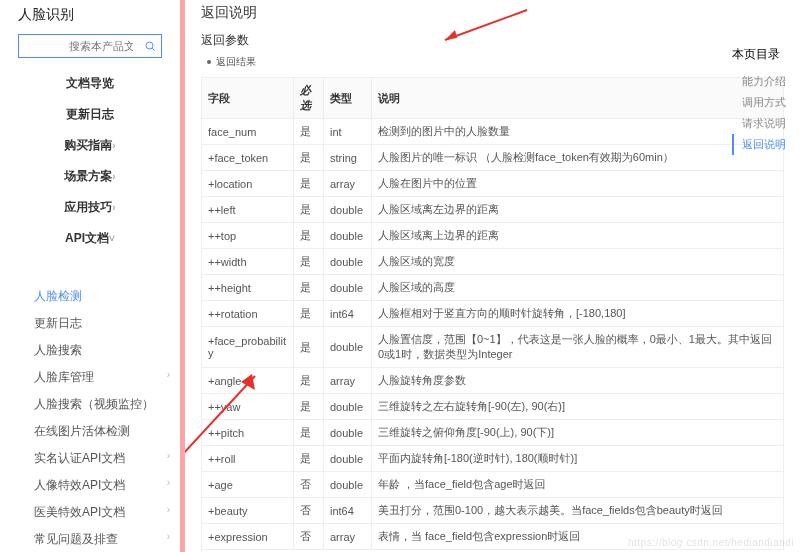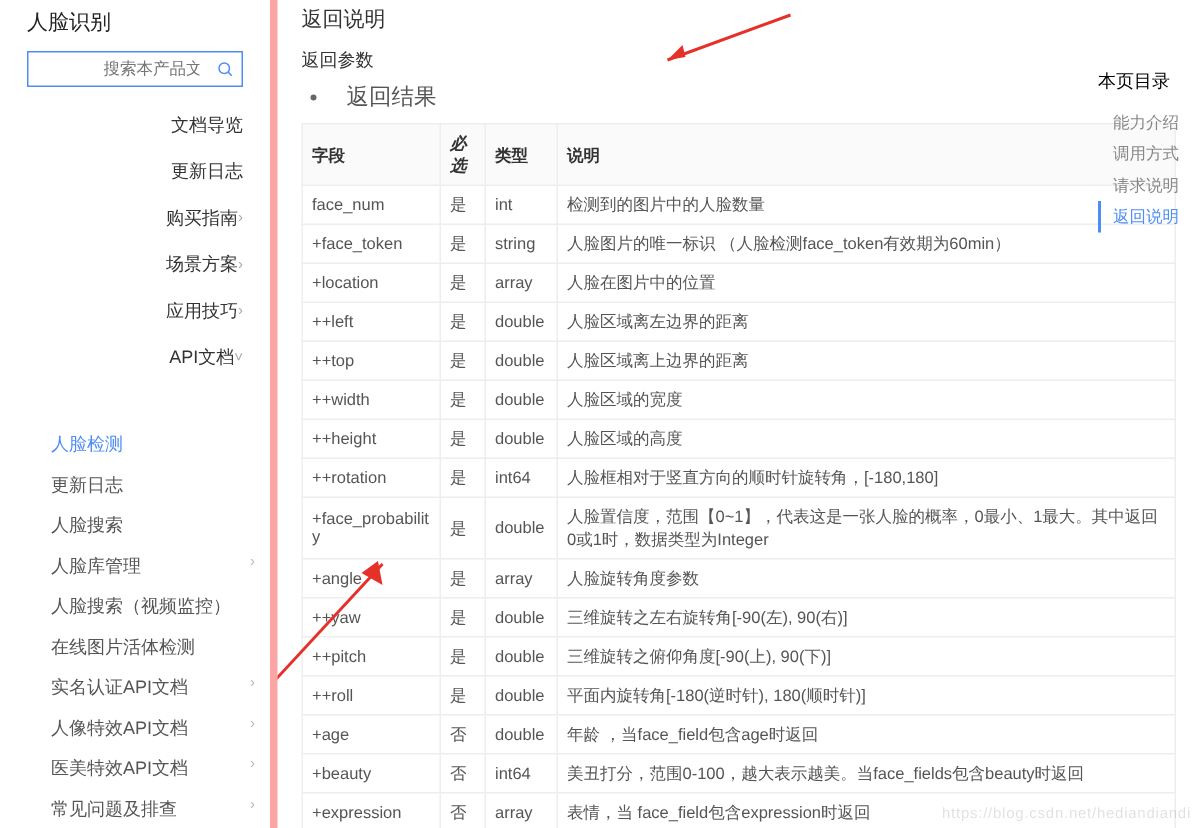--- a/index.html
+++ b/index.html
@@ -3,29 +3,29 @@
 <meta charset="utf-8">
 <style>
 * { margin: 0; padding: 0; box-sizing: border-box; }
 body { font-family: "PingFang SC", "Microsoft YaHei", sans-serif; font-size: 12px; color: #333; background: #fff; width: 800px; height: 552px; overflow: hidden; position: relative; }
 .layout { display: flex; height: 100%; }
 .sidebar { width: 185px; flex: 0 0 185px; border-right: 5px solid #fca5a5; padding: 6px 0 12px 0; overflow: hidden; }
 .sidebar-title { font-size: 14px; font-weight: 500; padding: 0 18px 10px 18px; color: #222; }
 .search-box { margin: 0 18px 10px 18px; display: flex; align-items: center; border: 1px solid #4e8df6; height: 24px; }
 .search-box input { flex: 1; border: none; outline: none; font-size: 11px; padding: 0 6px; color: #aaa; min-width: 0; margin-left: 44px; }
 .search-box .icon { width: 22px; display: flex; align-items: center; justify-content: center; color: #4e8df6; }
-.nav-sec { font-size: 12px; color: #333; padding: 7px 18px; display: flex; align-items: center; justify-content: flex-end; cursor: pointer; }
+.nav-sec { font-size: 12px; color: #333; padding: 7px 18px; display: flex; align-items: center; justify-content: center; cursor: pointer; font-weight: bold; }
 .nav-sec .chev { color: #aaa; font-size: 10px; }
 .nav-sub { font-size: 12px; color: #555; padding: 5px 10px 5px 34px; display: flex; justify-content: space-between; cursor: pointer; }
 .nav-sub .chev { color: #bbb; font-size: 10px; }
 .nav-sub.active { color: #4e8df6; margin-top: 29px; }
 .main { flex: 1; padding: 4px 16px 0 16px; overflow: hidden; position: relative; }
 .h2 { font-size: 14px; color: #333; margin-bottom: 10px; font-weight: 500; }
 .h3 { font-size: 12px; font-weight: 400; margin-bottom: 6px; }
-.bullet { font-size: 15px; margin: 0 0 8px 6px; display: flex; align-items: center; gap: 20px; color: #555; }
+.bullet { font-size: 10px; margin: 0 0 8px 6px; display: flex; align-items: center; gap: 5px; color: #555; }
 .bullet .dot { width: 4px; height: 4px; background: #666; border-radius: 50%; display: inline-block; }
 table { border-collapse: collapse; width: 100%; font-size: 11px; table-layout: fixed; }
 th, td { border: 1px solid #eee; padding: 5px 6px; text-align: left; vertical-align: middle; color: #555; word-break: break-all; }
 th { color: #333; font-weight: 600; background: #fafafa; }
 .col-field { width: 92px; }
 .col-req { width: 30px; font-style: italic; }
 .col-type { width: 48px; }
 .toc { position: absolute; right: 4px; top: 46px; font-size: 11px; width: 64px; }
 .toc-title { color: #000000; font-size: 12px; margin-bottom: 8px; }
 .toc-item { color: #888; padding: 3px 0 3px 8px; border-left: 2px solid transparent; cursor: pointer; }

